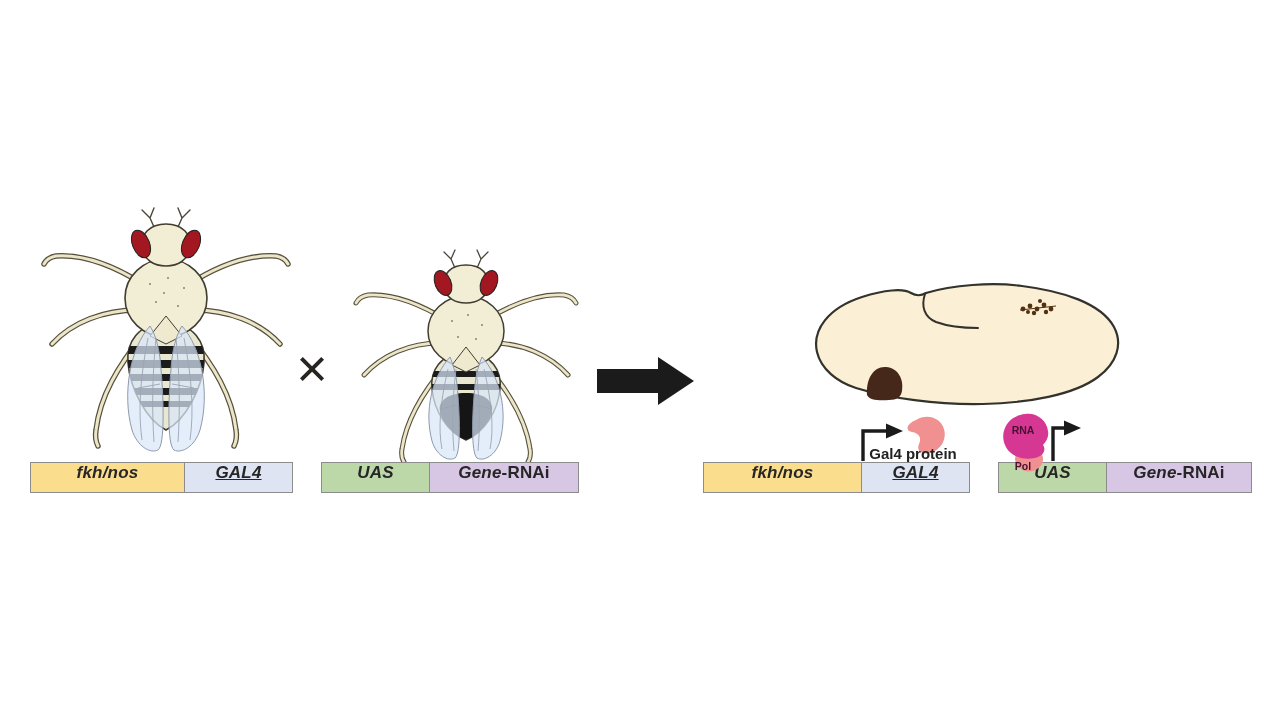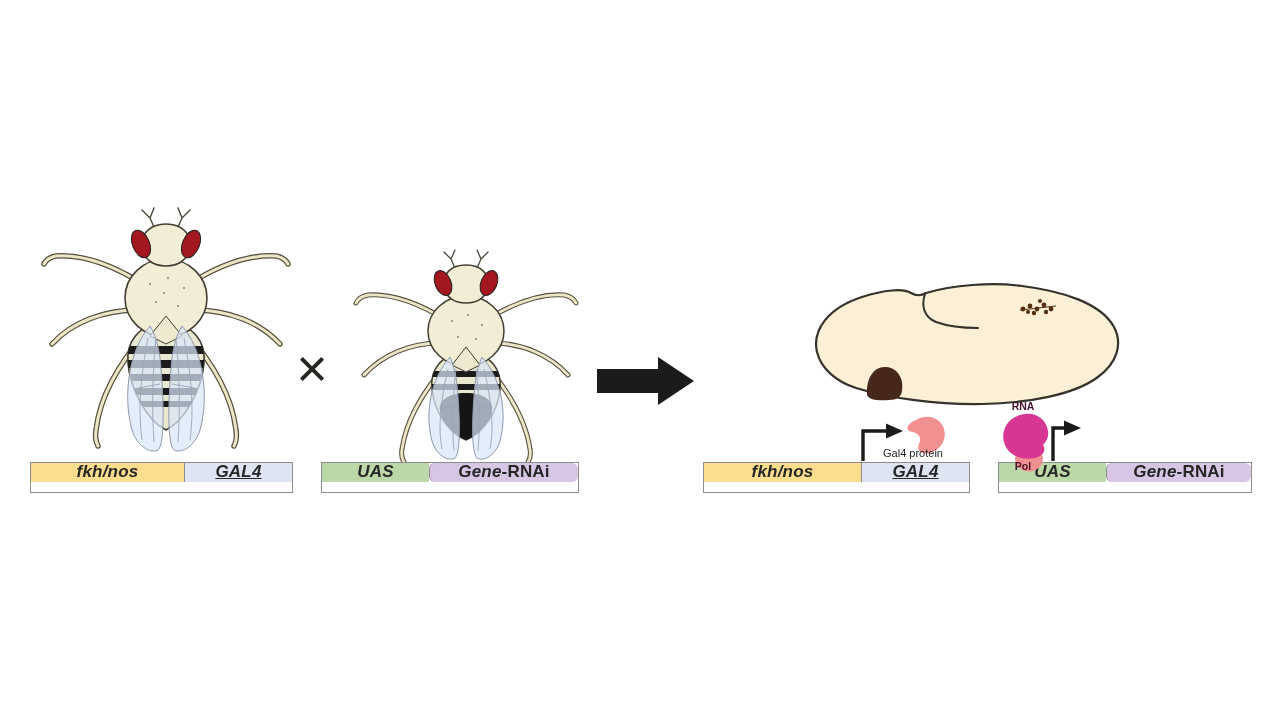--- a/index.html
+++ b/index.html
@@ -11,32 +11,32 @@
   .overlay{position:absolute;left:0;top:0;width:1280px;height:720px;pointer-events:none;z-index:5;}
   .cross{
     position:absolute;left:286px;top:340px;width:52px;height:56px;
     font-size:54px;font-weight:400;color:#26251f;line-height:56px;text-align:center;z-index:1;
   }
   .construct{
     position:absolute;top:462px;height:29px;display:flex;z-index:2;
     border:1.6px solid var(--box-border);box-sizing:content-box;
   }
   .seg{
-    height:19px;display:flex;align-items:flex-end;justify-content:center;
+    height:29px;display:flex;align-items:flex-start;justify-content:center;
     font-size:17px;font-weight:700;color:var(--box-text);box-sizing:border-box;
     white-space:nowrap;letter-spacing:.2px;
   }
   .seg + .seg{border-left:1.6px solid var(--box-border);}
   .seg-promoter{background:var(--promoter-yellow);}
   .seg-gal4{background:var(--gal4-blue);text-decoration:underline;}
   .seg-uas{background:var(--uas-green);font-style:italic;}
-  .seg-rnai{background:var(--rnai-purple);border-radius:6px;}
+  .seg-rnai{background:var(--rnai-purple);}
   .it{font-style:italic;}
   .small-label{
-    position:absolute;z-index:6;font-size:11px;font-weight:400;color:#232323;
+    position:absolute;z-index:6;font-size:15px;font-weight:700;color:#232323;
     text-align:center;line-height:13px;white-space:nowrap;
   }
   .rnapol-label{
     position:absolute;z-index:6;font-size:10.5px;font-weight:700;color:var(--rna-pol-text);
     text-align:center;line-height:12px;width:44px;
   }
 </style>
 </head>
 <body>
 
@@ -241,16 +241,16 @@
     <div class="seg seg-uas" style="width:107px">
       <span>UAS</span>
     </div>
     <div class="seg seg-rnai" style="width:145px">
       <span class="it">Gene</span>
         <span>-RNAi</span>
     </div>
   </div>
 
   <div class="small-label" style="left:858px;top:447px;width:110px">Gal4 protein</div>
-  <div class="rnapol-label" style="left:1001px;top:400px">RNA</div>
+  <div class="rnapol-label" style="left:1001px;top:424px">RNA</div>
   <div class="rnapol-label" style="left:1001px;top:460px">Pol</div>
 
 </div>
 
 </body></html>

